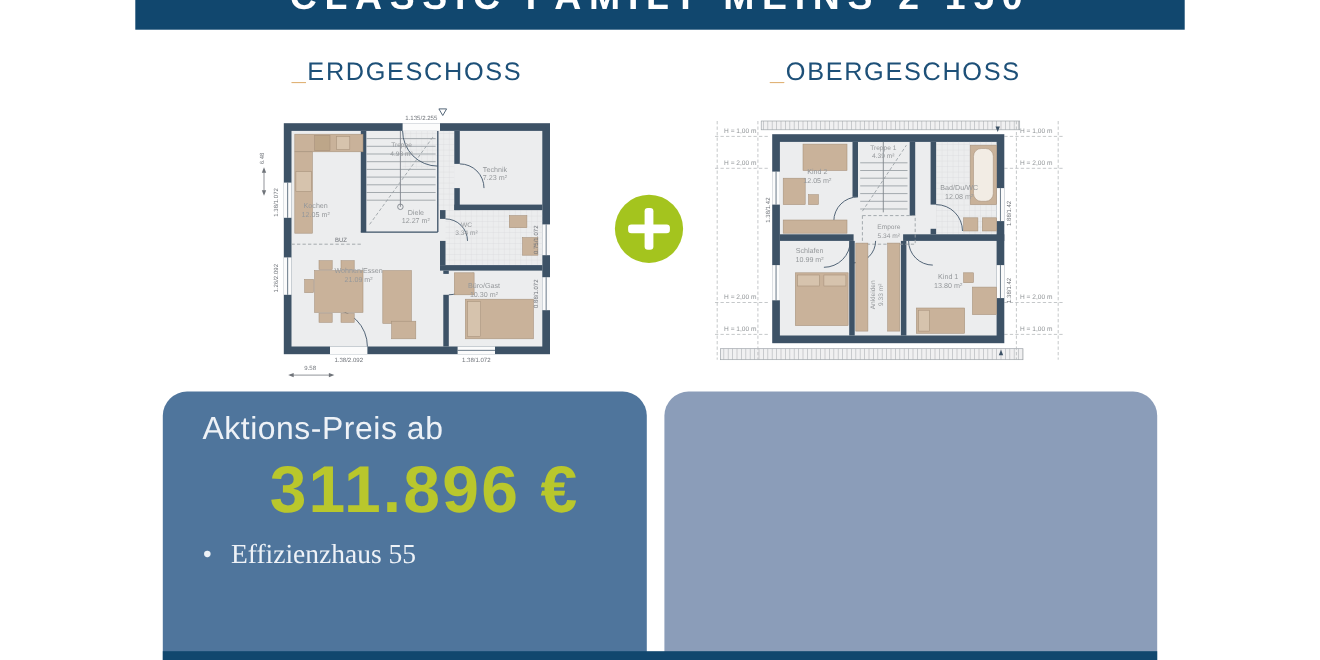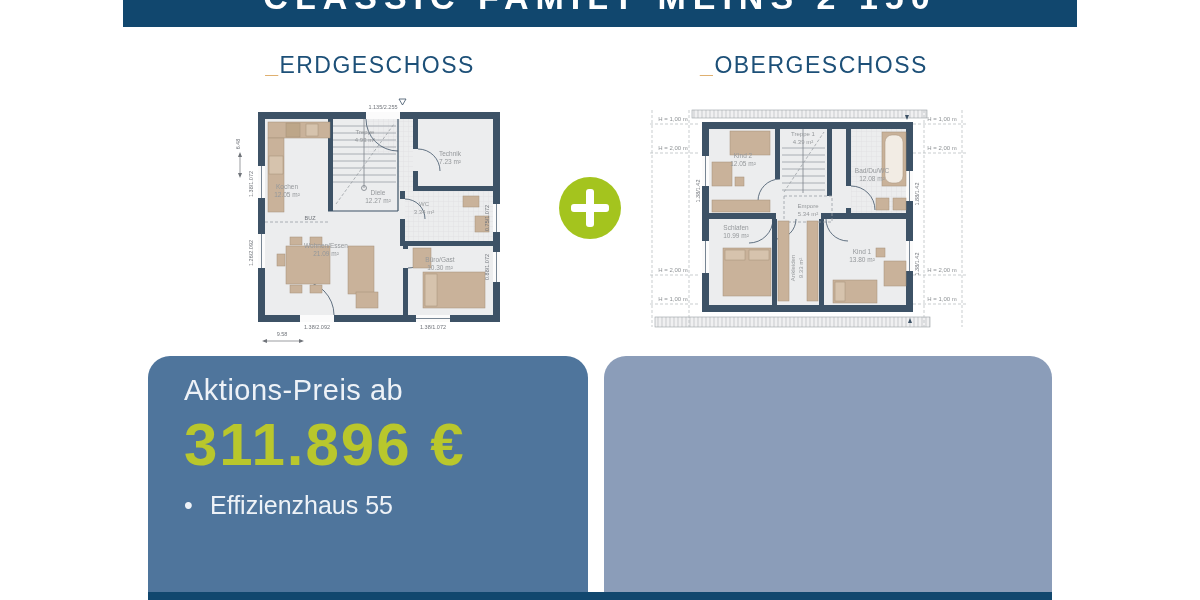--- a/index.html
+++ b/index.html
@@ -23,23 +23,23 @@
   .plus-circle{left:559px;top:177px;width:62px;height:62px;border-radius:50%;background:#a4c41e;}
   .plus-circle .ph,.plus-circle .pv{position:absolute;background:#ffffff;border-radius:3px;}
   .plus-circle .ph{left:12px;top:27px;width:38px;height:8px;}
   .plus-circle .pv{left:27px;top:12px;width:8px;height:38px;}
 
   
   .price-box{top:356px;height:281px;box-sizing:border-box;padding:18px 0 0 36px;border-radius:22px;}
   .offer-box{left:148px;width:440px;background:#4f759c;color:#eef2f7;}
   .adv-box{left:604px;width:448px;background:#8b9db9;color:#f2f5f9;}
   .box-label{font-size:29px;font-weight:400;letter-spacing:0.5px;}
-  .big-price{font-size:60px;font-weight:700;letter-spacing:2px;line-height:1.05;margin-top:6px;}
+  .big-price{font-size:60px;font-weight:700;letter-spacing:2px;line-height:1.05;margin-top:6px;text-align:center;}
   .offer-box .big-price{color:#b9c72c;}
-  .bullet-list{margin-top:12px;font-size:25px;line-height:1.38;}
+  .bullet-list{margin-top:12px;font-size:25px;line-height:1.38;font-family:Liberation Serif, serif;}
   .bullet-row .dot{display:inline-block;width:26px;}
   .sub-label{margin-top:10px;font-size:25px;}
   .sub-price{font-size:46px;font-weight:700;letter-spacing:1.5px;line-height:1.1;margin-top:2px;}
 
   
   .bottom-strip{left:148px;width:904px;top:592px;height:8px;background:#11476e;}
 
   svg text{font-family:"Liberation Sans", sans-serif;}
   .room-label{fill:#95989b;font-size:6.5px;text-anchor:middle;}
   .room-label-sm{fill:#95989b;font-size:6px;text-anchor:middle;}

